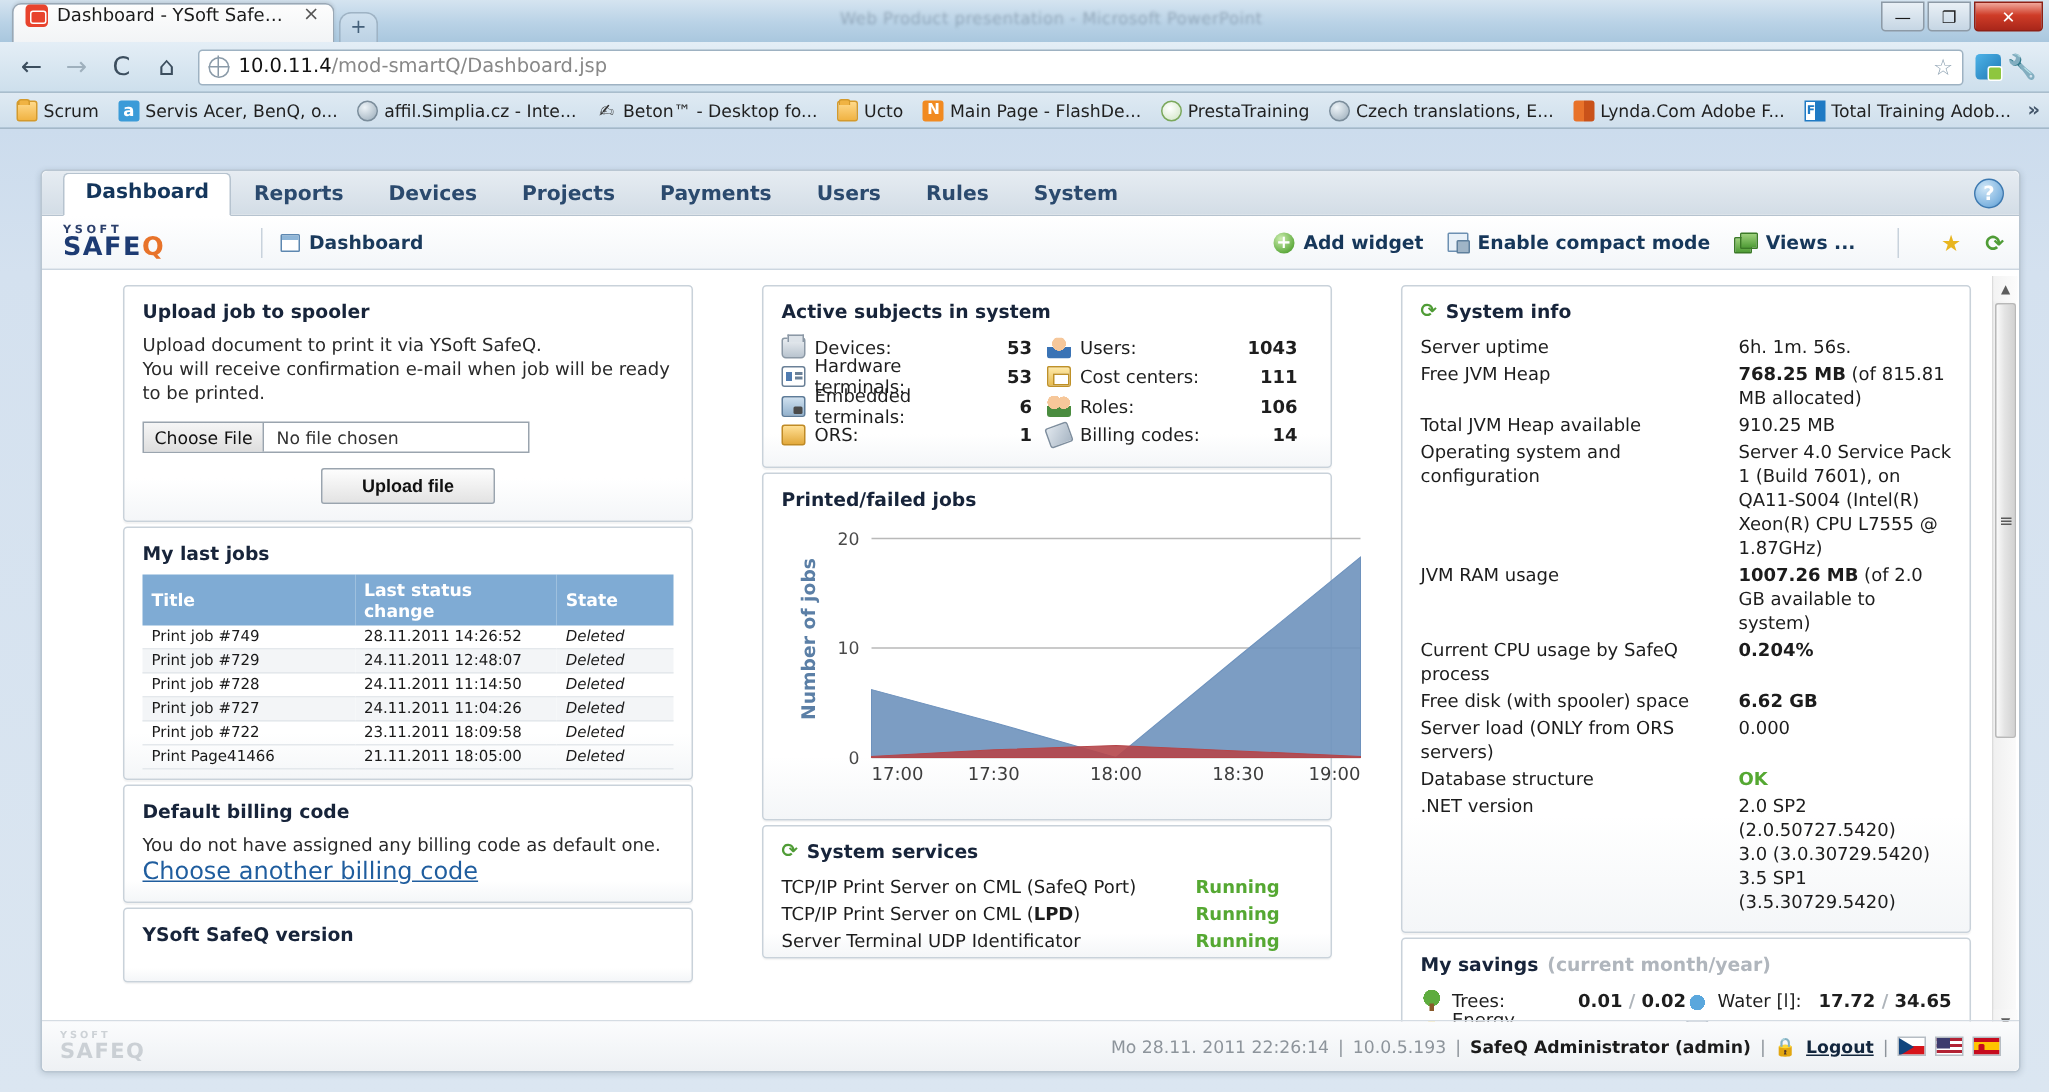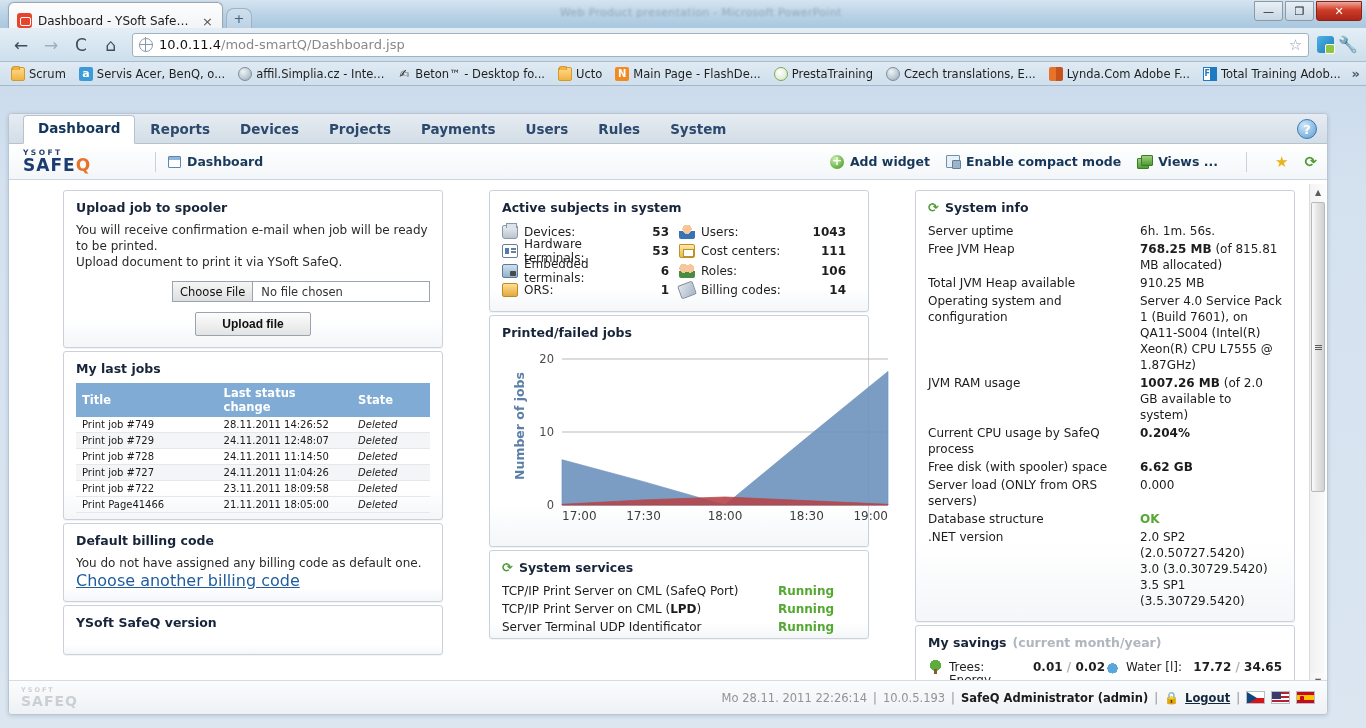--- a/index.html
+++ b/index.html
@@ -30,21 +30,21 @@
     letter-spacing: .3px; filter: blur(1.2px);
   }
   .tabstrip {
     position: absolute; left: 8px; top: 2px; display: flex; align-items: flex-end;
   }
   .tab {
     height: 26px; min-width: 200px;
     background: linear-gradient(to bottom, #fdfdfd, #f2f4f6);
     border: 1px solid #9aa8b5; border-bottom: none;
     border-radius: 6px 6px 0 0;
-    display: flex; align-items: flex-end; gap: 6px;
+    display: flex; align-items: flex-start; gap: 6px;
     padding: 0 6px 0 8px;
     box-shadow: 0 -1px 2px rgba(0,0,0,.08);
   }
   .tab-fav {
     width: 15px; height: 15px; border-radius: 3px;
     background: #e8432d; position: relative; flex: none;
   }
   .tab-fav::after {
     content: ""; position: absolute; left: 3px; top: 4px;
     width: 9px; height: 7px; border: 1.6px solid #fff; border-radius: 2px;
@@ -157,21 +157,21 @@
            display:flex; align-items:center; justify-content:center; }
   .bm-overflow { position:absolute; right:6px; color:#44566a; font-size:13px; font-weight:bold; }
 
   
   .viewport {
     position: absolute; left: 0; top: 86px; width: 1366px; height: 642px;
     background: linear-gradient(to bottom, #ccdced 0%, #d4e1ef 15%, #dbe6f1 100%);
     overflow: hidden;
   }
   .app {
-    position: absolute; left: 8px; top: 27px; width: 1320px; height: 602px;
+    position: absolute; left: 27px; top: 27px; width: 1320px; height: 602px;
     background: #fff; border: 1px solid #b9c6d2;
     border-radius: 4px;
     box-shadow: 0 1px 4px rgba(40,60,80,.18);
   }
 
   
   .apptabs {
     height: 30px; position: relative;
     background: linear-gradient(to bottom, #e6ecf2, #d3dde6);
     border-bottom: 1px solid #b6c3cf;
@@ -266,21 +266,21 @@
   }
   .wtitle {
     font-size: 12.5px; font-weight: bold; color: #17243a;
     margin-bottom: 7px; display: flex; align-items: center; gap: 6px;
   }
   .wtitle .sub { font-weight: bold; color: #b0b6bd; }
   .wtext { font-size: 12px; color: #2a2a2a; line-height: 16px; }
   .wlink { font-size: 16px; color: #1f5d9e; }
 
   
-  .filerow { display: flex; justify-content: flex-end; margin-top: 11px; }
+  .filerow { display: flex; justify-content: flex-start; margin-top: 11px; }
   .fileinput {
     display: flex; align-items: stretch; width: 258px; height: 21px;
     border: 1px solid #9aa4ae; background: #fff;
   }
   .choosebtn {
     background: linear-gradient(to bottom,#f6f6f6,#dedede);
     border-right: 1px solid #9aa4ae; font-size: 11.5px; color: #111;
     padding: 0 7px; display: flex; align-items: center;
   }
   .fname { font-size: 11.5px; color: #333; padding: 0 8px; display: flex; align-items: center; }
@@ -537,22 +537,22 @@
         </div>
       </div>
 
       <div class="board">
         <div class="cols">
 
           <div class="col col1">
 
             <div class="widget">
               <div class="wtitle">Upload job to spooler</div>
+              <div class="wtext">Upload document to print it via YSoft SafeQ.</div>
               <div class="wtext">You will receive confirmation e-mail when job will be ready to be printed.</div>
-              <div class="wtext">Upload document to print it via YSoft SafeQ.</div>
               <div class="filerow">
                 <div class="fileinput">
                   <span class="choosebtn">Choose File</span>
                   <span class="fname">No file chosen</span>
                 </div>
               </div>
               <div class="uploadrow">
                 <button class="uploadbtn">Upload file</button>
               </div>
             </div>

